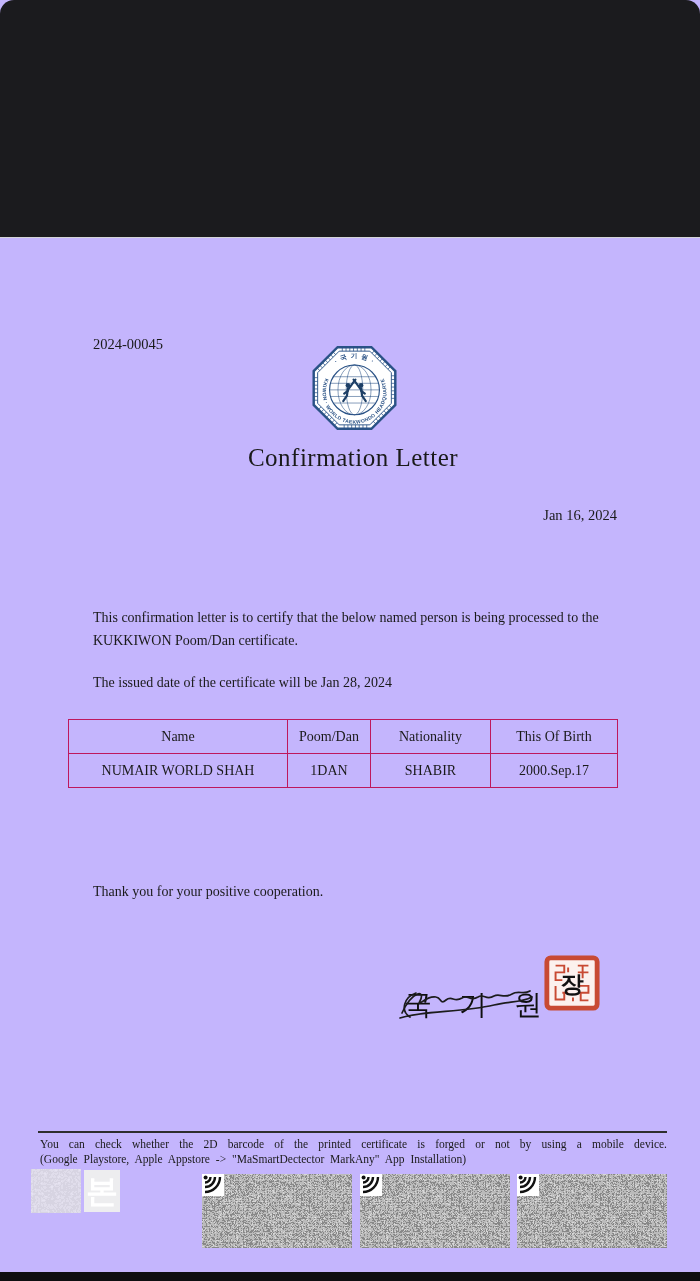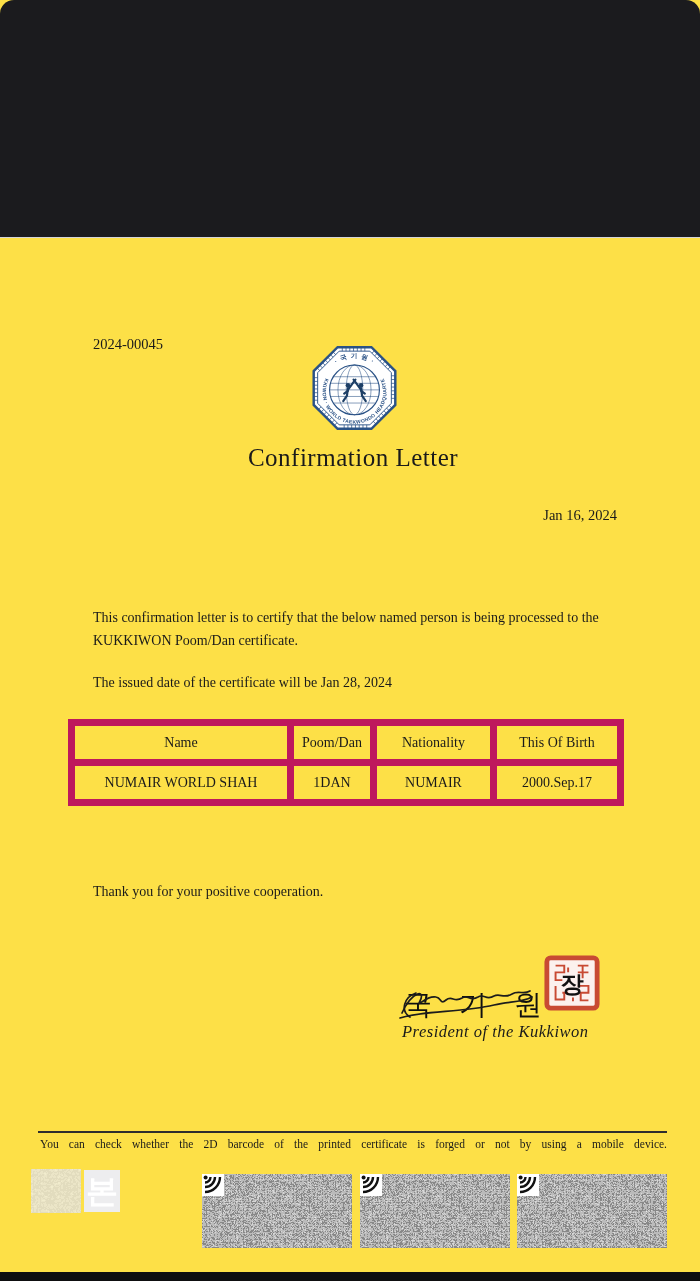--- a/index.html
+++ b/index.html
@@ -1,35 +1,35 @@
 <!DOCTYPE html>
 <html><head>
 <meta charset="utf-8">
 <style>
   html,body{margin:0;padding:0;background:#fff;}
-  #stage{position:relative;width:700px;height:1281px;overflow:hidden;background:#fde047;
+  #stage{position:relative;width:700px;height:1281px;overflow:hidden;background:#c4b5fd;
          font-family:"Liberation Serif", serif;color:#1a1a1a;}
   
   .top-letterbox{position:absolute;left:0;top:0;width:700px;height:238px;background:#1b1b1e;
                  border-radius:14px 14px 0 0;border-bottom:1px solid #d4d4d8;box-sizing:border-box;}
   .bottom-bar{position:absolute;left:0;top:1272px;width:700px;height:9px;background:#0e0e10;}
   
   .abs{position:absolute;}
   .doc-number{left:93px;top:336px;font-size:14.5px;}
   .emblem{left:306px;top:341px;width:97px;height:94px;}
   .doc-title{left:0;top:444px;width:706px;text-align:center;font-size:25px;letter-spacing:.5px;}
   .doc-date{left:417px;top:507px;width:200px;text-align:right;font-size:14.5px;}
   .p{left:93px;width:542px;font-size:14px;line-height:23px;}
   .salutation{top:566px;}
   .para1{top:606px;}
   .para2{top:671px;}
   .para3{top:819px;}
   .para4{top:880px;}
   table.cert{position:absolute;left:68px;top:719px;border-collapse:collapse;table-layout:fixed;width:549px;}
-  table.cert td,table.cert th{border:7px solid #be185d;height:33px;text-align:center;
+  table.cert td,table.cert th{border:1px solid #be185d;height:33px;text-align:center;
       font-size:14px;font-weight:normal;padding:0 2px;overflow:hidden;white-space:nowrap;}
   
   .korean-title{left:404px;top:986px;font-size:28px;letter-spacing:10px;color:#0f0f0f;white-space:nowrap;}
   .seal{left:543px;top:954px;width:58px;height:58px;}
   .signature{left:396px;top:985px;width:140px;height:42px;}
   .president{left:402px;top:1022px;width:220px;font-size:16.5px;font-style:italic;letter-spacing:.5px;}
   
   .footer-rule{left:38px;top:1131px;width:629px;height:2px;background:#2e2e2e;}
   .footer-line1{left:40px;top:1136px;width:627px;font-size:11.5px;line-height:16px;
                 text-align:justify;text-align-last:justify;}
@@ -131,21 +131,21 @@
     <tbody>
         <tr>
       <th>Name</th>
       <th>Poom/Dan</th>
       <th>Nationality</th>
       <th>This Of Birth</th>
     </tr>
     <tr>
       <td>NUMAIR WORLD SHAH</td>
       <td>1DAN</td>
-      <td>NUMAIR</td>
+      <td>SHABIR</td>
       <td>2000.Sep.17</td>
     </tr>
   </tbody>
     </table>
 
   <div class="abs p para4">Thank you for your positive cooperation.</div>
 
   <div class="abs korean-title">국 기 원</div>
 
   <svg class="abs seal" viewBox="0 0 60 60">
@@ -161,24 +161,24 @@
   </svg>
 
   <svg class="abs signature" viewBox="0 0 140 42">
     <g stroke="#1c1c1c" stroke-width="1.7" fill="none" stroke-linecap="round">
       <path d="M14,32 C4,26 8,12 20,8"></path>
       <path d="M6,28 C16,6 30,4 24,16 C20,24 30,10 40,12 C46,13 44,20 50,15 C56,10 58,18 66,13 C72,9 74,17 82,12 C88,8 90,16 98,11 C104,8 108,14 116,9 C122,5 128,10 134,6"></path>
       <path d="M4,33 C30,25 64,28 98,20 C114,16 124,18 136,12"></path>
     </g>
   </svg>
 
-  <div class="abs president">President of the Kukkiwon</div>
 
   <div class="abs footer-rule"></div>
   <div class="abs footer-line1">You can check whether the 2D barcode of the printed certificate is forged or not by using a mobile device.</div>
+  <div class="abs footer-line2">(Google Playstore, Apple Appstore -&gt; "MaSmartDectector MarkAny" App Installation)</div>
 
   <svg class="abs qr-faint" width="50" height="44">
     <rect width="50" height="44" filter="url(#noiseL)"></rect>
   </svg>
   <div class="abs wm-block">
     <span class="wm-char">본</span>
   </div>
 
   <svg class="bc bc1" width="150" height="74">
     <rect width="150" height="74" filter="url(#noiseF)"></rect>

